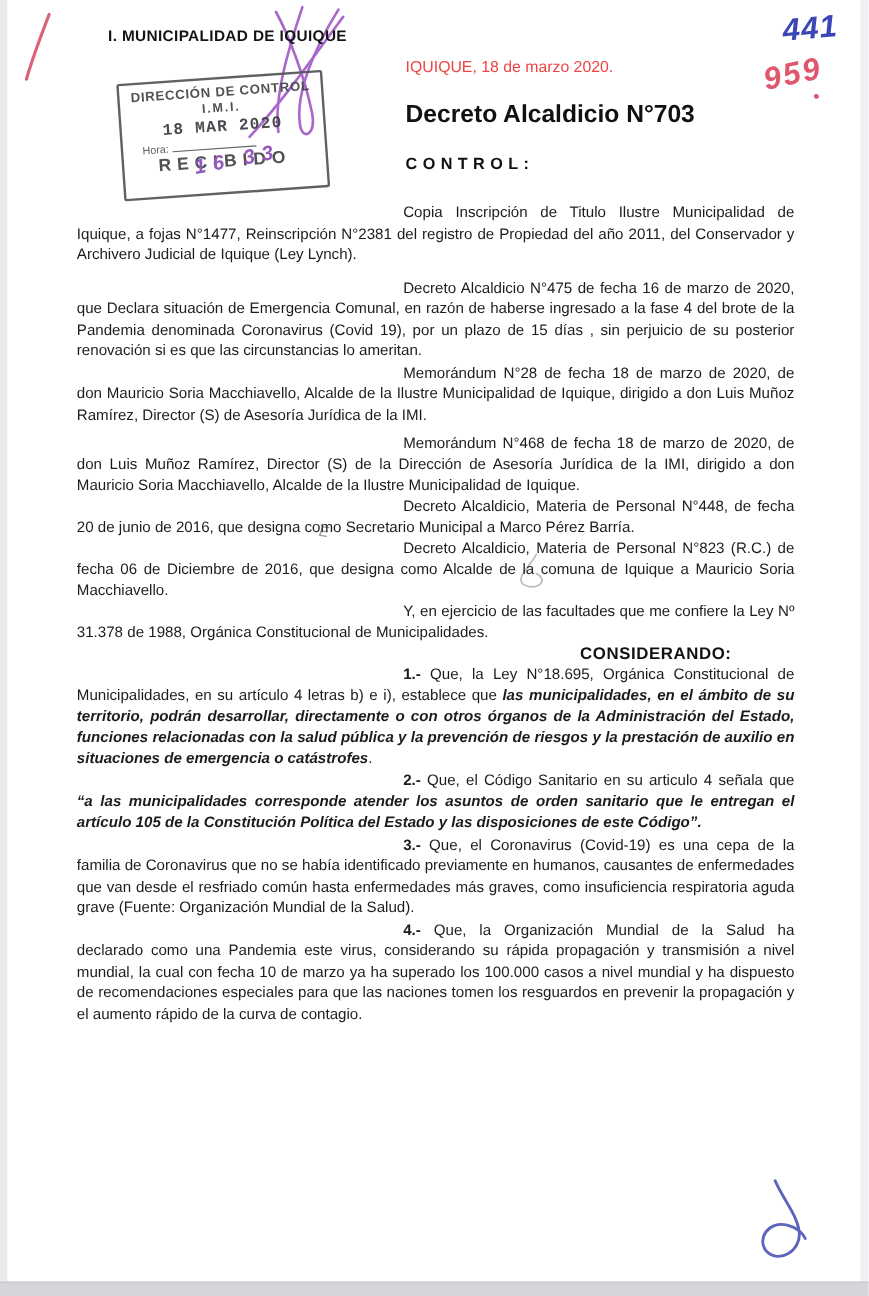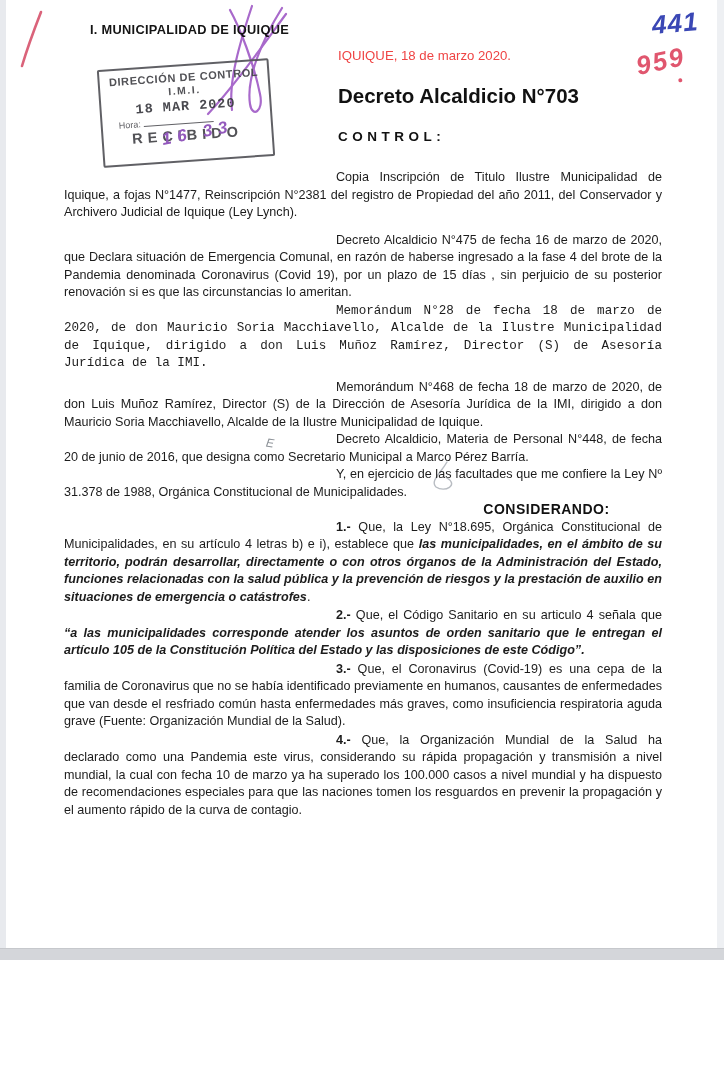--- a/index.html
+++ b/index.html
@@ -1,17 +1,17 @@
 <!DOCTYPE html>
 <html><head>
 <meta charset="utf-8">
 <style>
   html,body { margin:0; padding:0; background:#ffffff; }
   .page {
-    position:relative; width:724px; height:960px; background:#ffffff;
+    position:relative; width:724px; height:1080px; background:#ffffff;
     font-family:"Liberation Sans", sans-serif; color:#1c1c1c; overflow:hidden;
   }
   
   .edge-left  { position:absolute; left:0; top:0; width:6px; height:100%; background:#e8eaee; }
   .edge-right { position:absolute; right:0; top:0; width:7px; height:100%; background:#eef0f3; }
   .edge-bottom{ position:absolute; left:0; bottom:0; width:100%; height:11px; background:#d4d6da; border-top:1px solid #c6c8cc; }
 
   .overlay { position:absolute; left:0; top:0; width:724px; height:1080px; pointer-events:none; }
 
   .org-header {
@@ -53,21 +53,21 @@
   .vistos-h { position:absolute; left:338px; top:129px; font-size:13.5px; font-weight:bold; letter-spacing:4.5px; color:#111; }
 
   
   .body-text {
     position:absolute; left:64px; top:169px; width:598px;
     font-size:12.6px; line-height:17.5px; text-align:justify; color:#1c1c1c;
   }
   .body-text p { margin:0; text-indent:272px; }
   .v1 { margin-bottom:10px !important; }
   .v2 { margin-bottom:1px  !important; }
-  .v3 { margin-bottom:6px  !important;font-family:Liberation Mono, monospace; }
+  .v3 { margin-bottom:6px  !important; }
   .considerando {
     margin:12px 0 16px; padding-left:95px; text-align:center;
     font-size:14px; font-weight:bold; letter-spacing:0.5px; color:#111; text-indent:0;
   }
   .pt { margin-bottom:1px !important; }
   .emph { font-weight:bold; font-style:italic; }
 </style>
 </head>
 <body>
 
@@ -110,20 +110,21 @@
   <div class="dateline">IQUIQUE, 18 de marzo 2020.</div>
   <div class="doc-title">Decreto Alcaldicio N°703</div>
   <div class="vistos-h">CONTROL:</div>
 
   <div class="body-text">
     <p class="v1">Copia Inscripción de Titulo Ilustre Municipalidad de Iquique, a fojas N°1477, Reinscripción N°2381 del registro de Propiedad del año 2011, del Conservador y Archivero Judicial de Iquique (Ley Lynch).</p>
     <p class="v2">Decreto Alcaldicio N°475 de fecha 16 de marzo de 2020, que Declara situación de Emergencia Comunal, en razón de haberse ingresado a la fase 4 del brote de la Pandemia denominada Coronavirus (Covid 19), por un plazo de 15 días , sin perjuicio de su posterior renovación si es que las circunstancias lo ameritan.</p>
     <p class="v3">Memorándum N°28 de fecha 18 de marzo de 2020, de don Mauricio Soria Macchiavello, Alcalde de la Ilustre Municipalidad de Iquique, dirigido a don Luis Muñoz Ramírez, Director (S) de Asesoría Jurídica de la IMI.</p>
     <p>Memorándum N°468 de fecha 18 de marzo de 2020, de don Luis Muñoz Ramírez, Director (S) de la Dirección de Asesoría Jurídica de la IMI, dirigido a don Mauricio Soria Macchiavello, Alcalde de la Ilustre Municipalidad de Iquique.</p>
     <p>Decreto Alcaldicio, Materia de Personal N°448, de fecha 20 de junio de 2016, que designa como Secretario Municipal a Marco Pérez Barría.</p>
+    <p>Decreto Alcaldicio, Materia de Personal N°823 (R.C.) de fecha 06 de Diciembre de 2016, que designa como Alcalde de la comuna de Iquique a Mauricio Soria Macchiavello.</p>
     <p>Y, en ejercicio de las facultades que me confiere la Ley Nº 31.378 de 1988, Orgánica Constitucional de Municipalidades.</p>
 
     <p class="considerando">CONSIDERANDO:</p>
 
     <p class="pt">
       <b>1.-</b><span> Que, la Ley N°18.695, Orgánica Constitucional de Municipalidades, en su artículo 4 letras b) e i), establece que </span><span class="emph">las municipalidades, en el ámbito de su territorio, podrán desarrollar, directamente o con otros órganos de la Administración del Estado, funciones relacionadas con la salud pública y la prevención de riesgos y la prestación de auxilio en situaciones de emergencia o catástrofes</span><span>.</span>
     </p>
     <p class="pt">
       <b>2.-</b><span> Que, el Código Sanitario en su articulo 4 señala que </span><span class="emph">“a las municipalidades corresponde atender los asuntos de orden sanitario que le entregan el artículo 105 de la Constitución Política del Estado y las disposiciones de este Código”.</span><span></span>
     </p>

